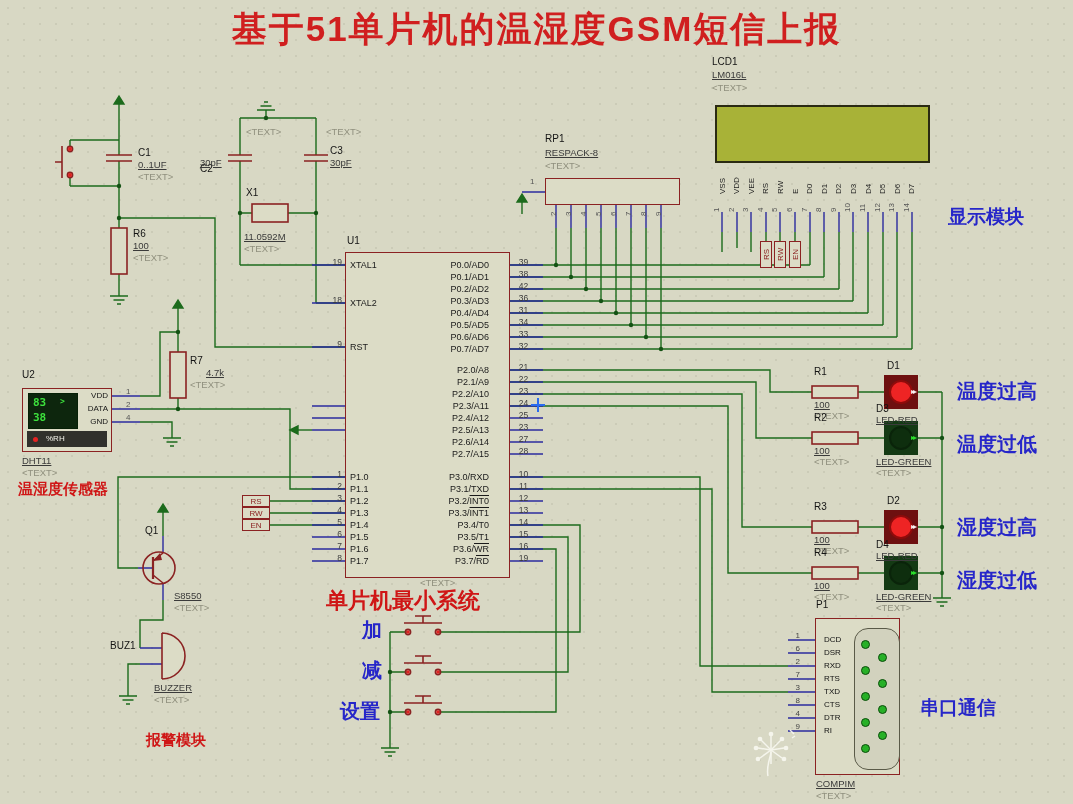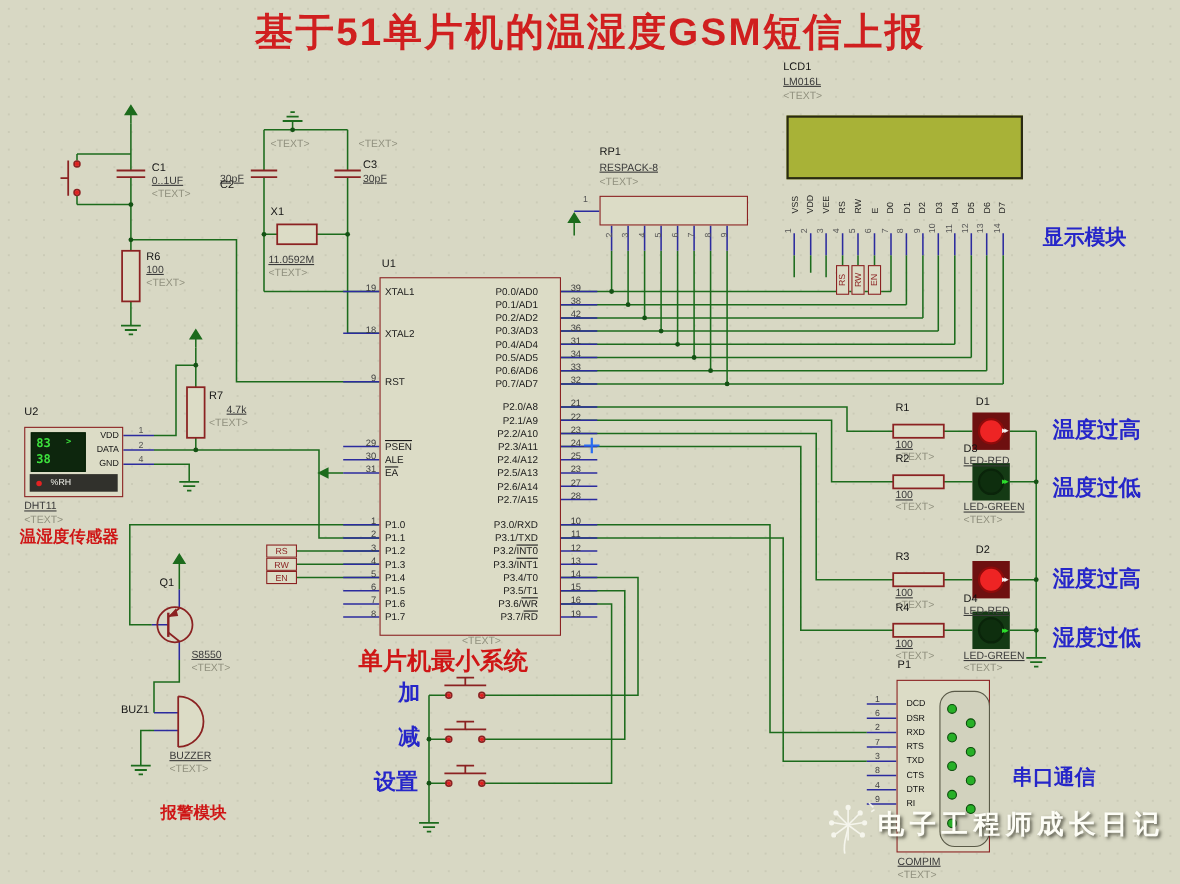--- a/index.html
+++ b/index.html
@@ -255,35 +255,20 @@
         <span class="nm"><span>XTAL2</span><span class="ovl"></span></span>
       </div>
     </div>
   <div class="pingrp left" style="top:341px">
 
   <div class="prow l">
         <span class="num">9</span>
         <span class="nm"><span>RST</span><span class="ovl"></span></span>
       </div>
     </div>
-  <div class="pingrp left" style="top:400px">
-
-  <div class="prow l">
-        <span class="num">29</span>
-        <span class="nm"><span></span><span class="ovl">PSEN</span></span>
-      </div>
-      <div class="prow l">
-        <span class="num">30</span>
-        <span class="nm"><span>ALE</span><span class="ovl"></span></span>
-      </div>
-      <div class="prow l">
-        <span class="num">31</span>
-        <span class="nm"><span></span><span class="ovl">EA</span></span>
-      </div>
-    </div>
   <div class="pingrp left" style="top:471px">
 
   <div class="prow l">
         <span class="num">1</span>
         <span class="nm"><span>P1.0</span><span class="ovl"></span></span>
       </div>
       <div class="prow l">
         <span class="num">2</span>
         <span class="nm"><span>P1.1</span><span class="ovl"></span></span>
       </div>
@@ -670,15 +655,14 @@
       <circle cx="23" cy="12" r="1.6" fill="#f8f8f0"></circle>
         <circle cx="34" cy="17" r="1.6" fill="#f8f8f0"></circle>
       <circle cx="38" cy="26" r="1.6" fill="#f8f8f0"></circle>
         <circle cx="36" cy="37" r="1.6" fill="#f8f8f0"></circle>
       <circle cx="12" cy="17" r="1.6" fill="#f8f8f0"></circle>
         <circle cx="8" cy="26" r="1.6" fill="#f8f8f0"></circle>
       <circle cx="10" cy="37" r="1.6" fill="#f8f8f0"></circle>
       <path d="M42,8 l4,4 M44,16 l3,-2"></path>
     </g>
   </svg>
-  <div class="watermark">电子工程师成长日记</div>
 
 </div>
 
 </body></html>

